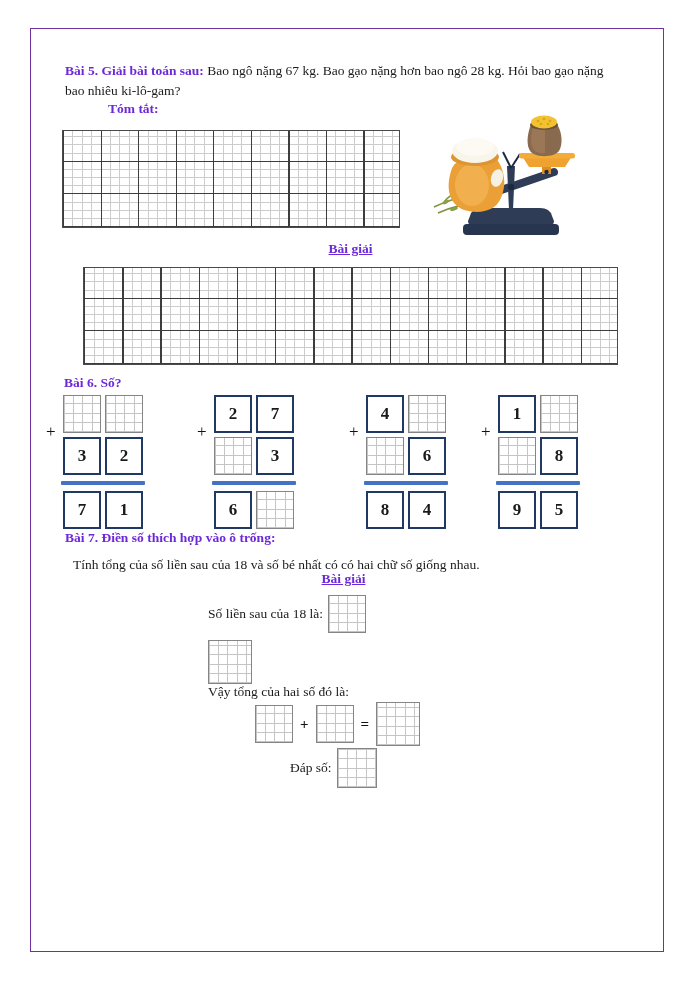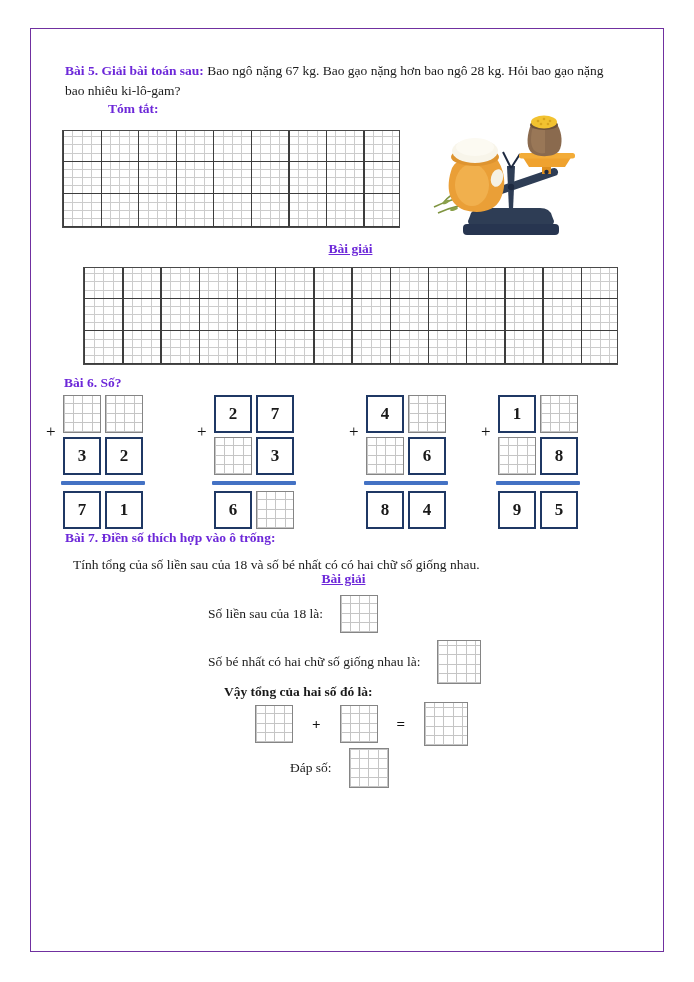--- a/index.html
+++ b/index.html
@@ -54,21 +54,21 @@
     width:38px; height:38px; border:2px solid #1F3864; background:#fff;
     display:flex; align-items:center; justify-content:center;
     font-weight:bold; font-size:17px; flex:none;
   }
 
   .add-problem { position:absolute; top:395px; display:flex; flex-direction:column; gap:4px; }
   .add-row { display:flex; gap:4px; }
   .sum-line { width:84px; height:3.5px; background:#4472C4; margin:2px 0 2px -2px; border-radius:1px; }
   .plus-sign { position:absolute; left:-17px; top:27px; font-size:17px; color:#111; }
 
-  .inline-row { position:absolute; display:flex; align-items:center; gap:17px; }
+  .inline-row { position:absolute; display:flex; align-items:center; gap:5px; }
   .op { font-size:15px; font-weight:bold; color:#111; padding:0 2px; }
   .center { text-align:center;text-decoration:underline; }
 </style>
 </head>
 <body>
 
 <div class="canvas">
   <div class="page-border"></div>
 
   <div class="abs para" style="left:65px; top:61px; width:557px;">
@@ -210,25 +210,24 @@
   <div class="abs h-blue" style="left:65px; top:530px;">Bài 7. Điền số thích hợp vào ô trống:</div>
   <div class="abs" style="left:73px; top:551px;margin-top:6px;">Tính tổng của số liền sau của 18 và số bé nhất có có hai chữ số giống nhau.</div>
   <div class="abs h-blue center" style="left:65px; top:571px; width:557px;">Bài giải</div>
 
   <div class="inline-row" style="left:208px; top:595px;">
     <span>Số liền sau của 18 là:</span>
     <div class="grid-box"></div>
   </div>
 
   <div class="inline-row" style="left:208px; top:640px;">
-    <span>Số bé nhất có hai chữ số giống nhau là:</span>
     <div class="grid-box gb-lg"></div>
   </div>
 
-  <div class="abs" style="left:224px; top:684px;font-weight:bold;">Vậy tổng của hai số đó là:</div>
+  <div class="abs" style="left:208px; top:684px;">Vậy tổng của hai số đó là:</div>
 
   <div class="inline-row" style="left:255px; top:702px;">
     <div class="grid-box"></div>
     <span class="op">+</span>
     <div class="grid-box"></div>
     <span class="op">=</span>
     <div class="grid-box gb-lg"></div>
   </div>
 
   <div class="inline-row" style="left:290px; top:748px;">

